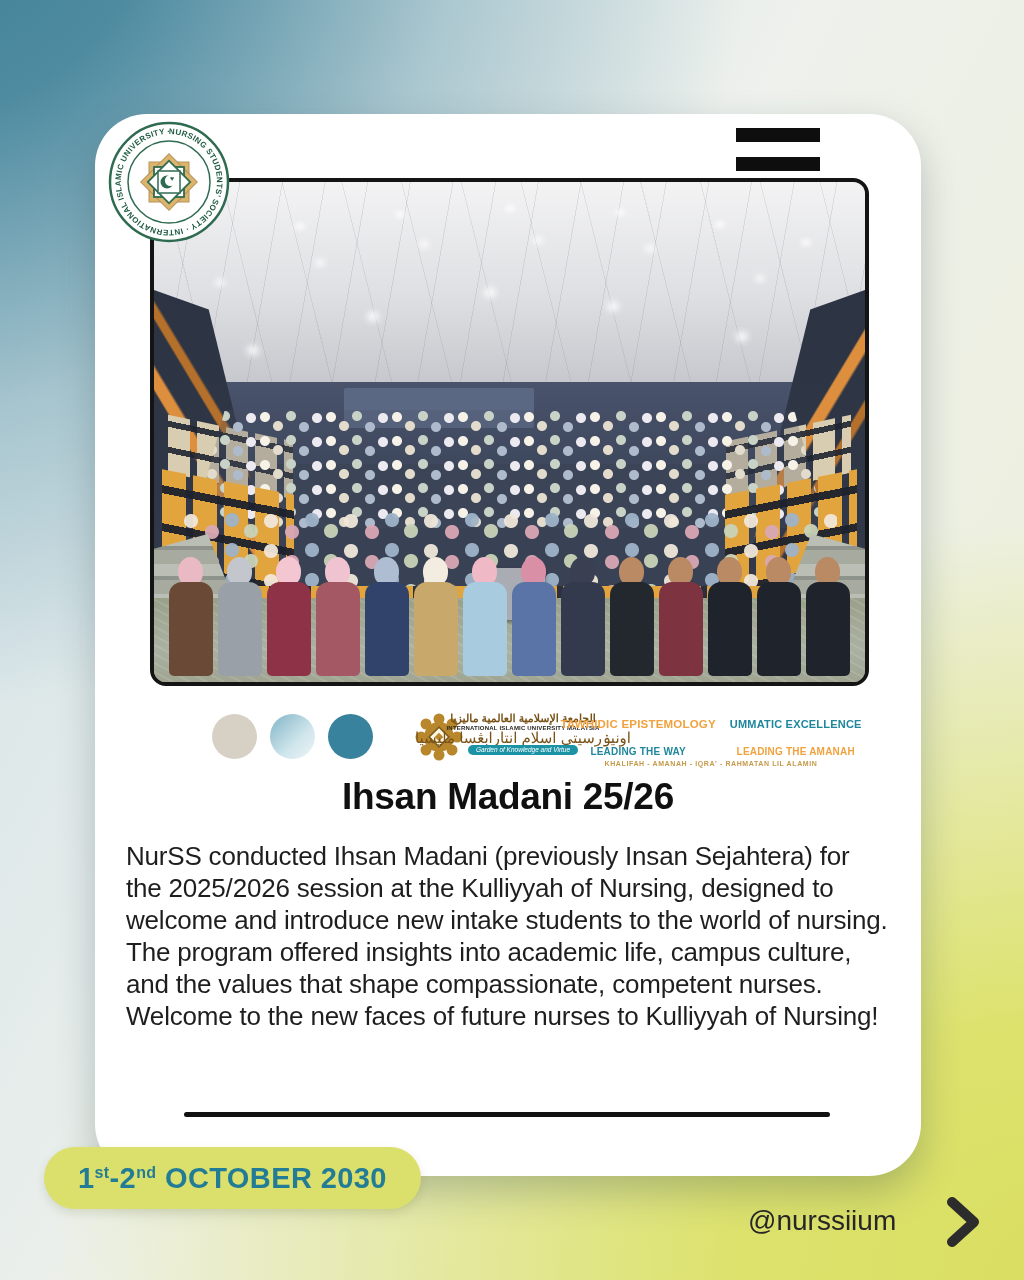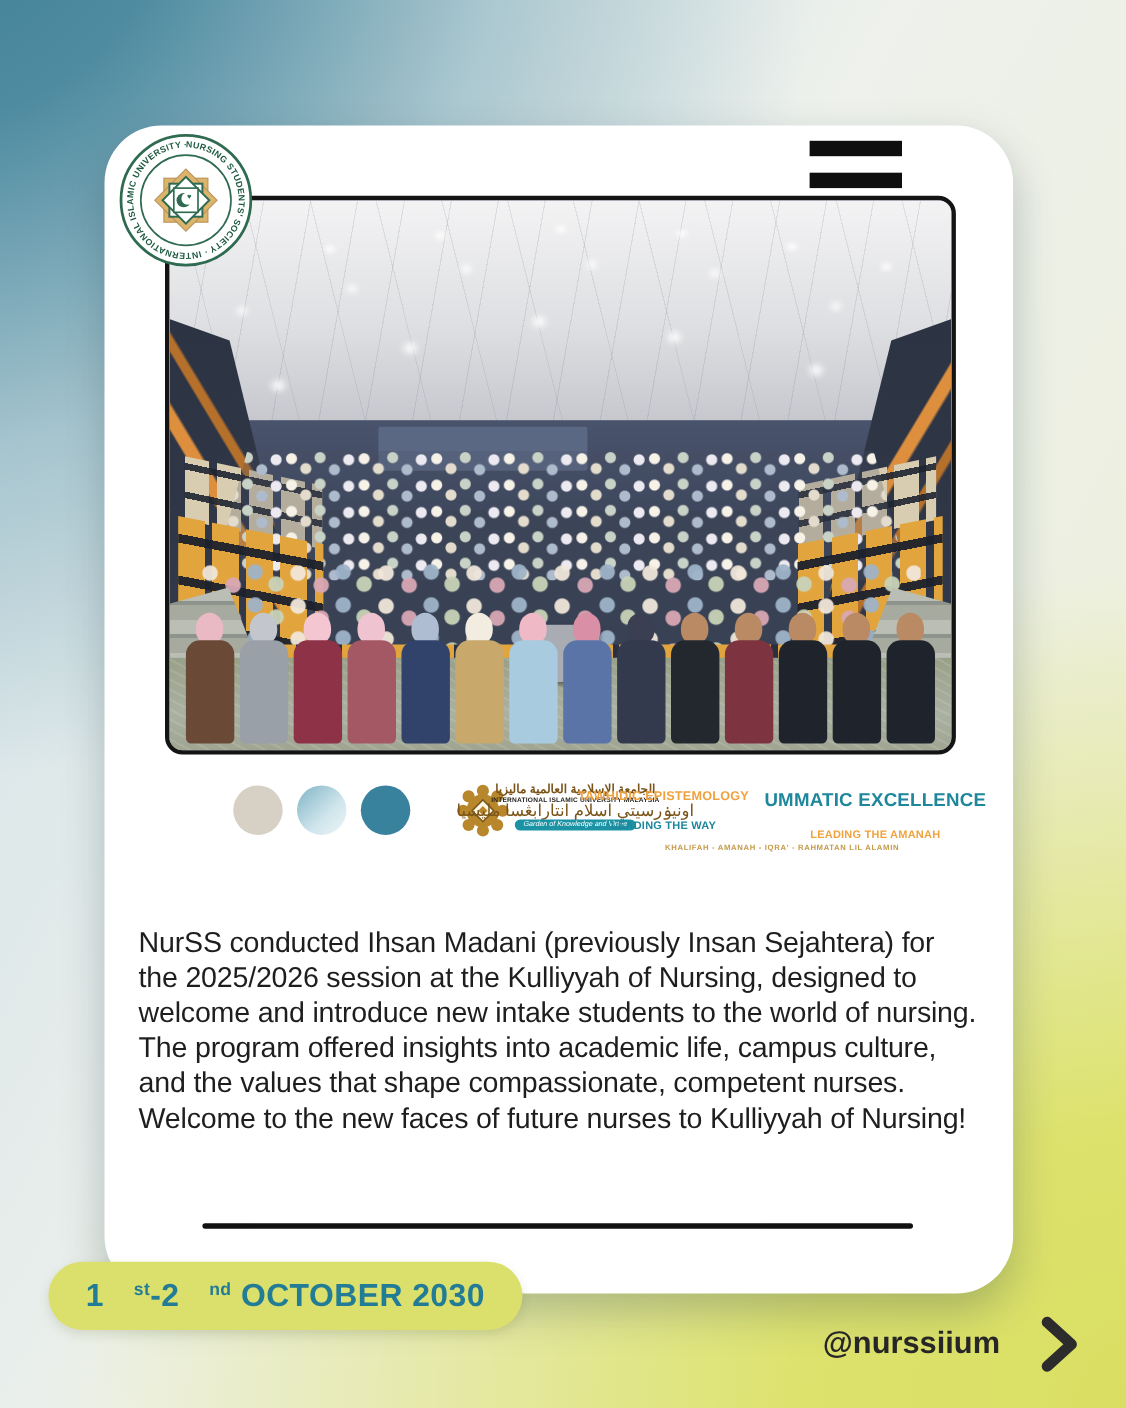--- a/index.html
+++ b/index.html
@@ -114,33 +114,33 @@
   .iium{position:absolute;left:320px;top:598px;display:flex;gap:6px;align-items:flex-start;}
   .iiumText{display:flex;flex-direction:column;align-items:center;width:108px;justify-content:space-between;}
   .iiumAr1{font-size:11px;font-weight:bold;color:#7a5318;line-height:12px;white-space:nowrap;}
   .iiumName{font-size:6px;font-weight:bold;color:#26241f;letter-spacing:.2px;line-height:8px;white-space:nowrap;}
   .iiumAr2{font-size:15px;color:#7a5318;line-height:11px;white-space:nowrap;}
   .iiumRibbon{margin-top:2px;background:#1b93a5;color:#ffffff;font-style:italic;font-size:6.5px;line-height:10px;padding:0 8px;border-radius:6px;white-space:nowrap;}
   .campaign{position:absolute;left:466px;top:604px;width:300px;text-align:center;}
   .campCols{display:flex;gap:14px;justify-content:center;}
   .campCol{display:flex;flex-direction:column;gap:16px;}
   .campOrange{color:#f0a23f;font-weight:bold;font-size:11.5px;letter-spacing:.2px;white-space:nowrap;}
-  .campTeal{color:#1e879c;font-weight:bold;font-size:17px;letter-spacing:.2px;white-space:nowrap;}
+  .campTeal{color:#1e879c;font-weight:bold;font-size:11px;letter-spacing:.2px;white-space:nowrap;}
   .campSub{font-size:10px;}
   .tagline{margin-top:3px;color:#c59a4a;font-size:7px;font-weight:bold;letter-spacing:.6px;white-space:nowrap;}
   
   .title{position:absolute;left:0;top:662px;width:100%;text-align:center;font-size:37px;font-weight:800;color:#101010;letter-spacing:-0.3px;}
   .bodyText{position:absolute;left:31px;top:726px;width:764px;text-align:left;font-size:26px;line-height:32px;color:#1e1e1e;letter-spacing:-0.2px;}
   .divider{position:absolute;left:89px;top:998px;width:646px;height:5px;background:#111111;border-radius:3px;}
   
   .badge{position:absolute;left:44px;top:1147px;height:62px;padding:0 34px;border-radius:31px;background:#dbe06d;
     display:flex;align-items:center;z-index:7;box-shadow:0 4px 10px rgba(80,90,30,.15);}
   .badgeTxt{color:#237c95;font-weight:800;font-size:29px;letter-spacing:.4px;white-space:nowrap;}
-  .badgeTxt sup{font-size:16px;vertical-align:10px;margin-left:27px;}
-  .handle{position:absolute;left:748px;top:1205px;font-size:28px;font-weight:700;color:#262626;}
+  .badgeTxt sup{font-size:16px;vertical-align:10px;}
+  .handle{position:absolute;left:748px;top:1205px;font-size:28px;font-weight:400;color:#262626;}
   .chev{position:absolute;left:941px;top:1196px;width:44px;height:52px;cursor:pointer;}
 </style>
 </head>
 <body>
 
 <div class="card">
 
   <div class="seal">
     <svg viewBox="0 0 122 122" width="122" height="122">
       <circle cx="61" cy="61" r="59" fill="#ffffff" stroke="#2f6b50" stroke-width="2.5"></circle>
@@ -284,20 +284,21 @@
         <span class="campTeal campSub">LEADING THE WAY</span>
       </div>
       <div class="campCol">
         <span class="campTeal">UMMATIC EXCELLENCE</span>
         <span class="campOrange campSub">LEADING THE AMANAH</span>
       </div>
     </div>
     <div class="tagline">KHALIFAH - AMANAH - IQRA' - RAHMATAN LIL ALAMIN</div>
   </div>
 
+  <div class="title">Ihsan Madani 25/26</div>
   <div class="bodyText">NurSS conducted Ihsan Madani (previously Insan Sejahtera) for the 2025/2026 session at the Kulliyyah of Nursing, designed to welcome and introduce new intake students to the world of nursing. The program offered insights into academic life, campus culture, and the values that shape compassionate, competent nurses. Welcome to the new faces of future nurses to Kulliyyah of Nursing!</div>
   <div class="divider"></div>
 </div>
 
 <div class="badge">
   <span class="badgeTxt"><span>1</span><sup>st</sup><span>-2</span><sup>nd</sup>&nbsp;<span>OCTOBER 2030</span></span>
 </div>
 
 <div class="handle">@nurssiium</div>
 <div class="chev">

